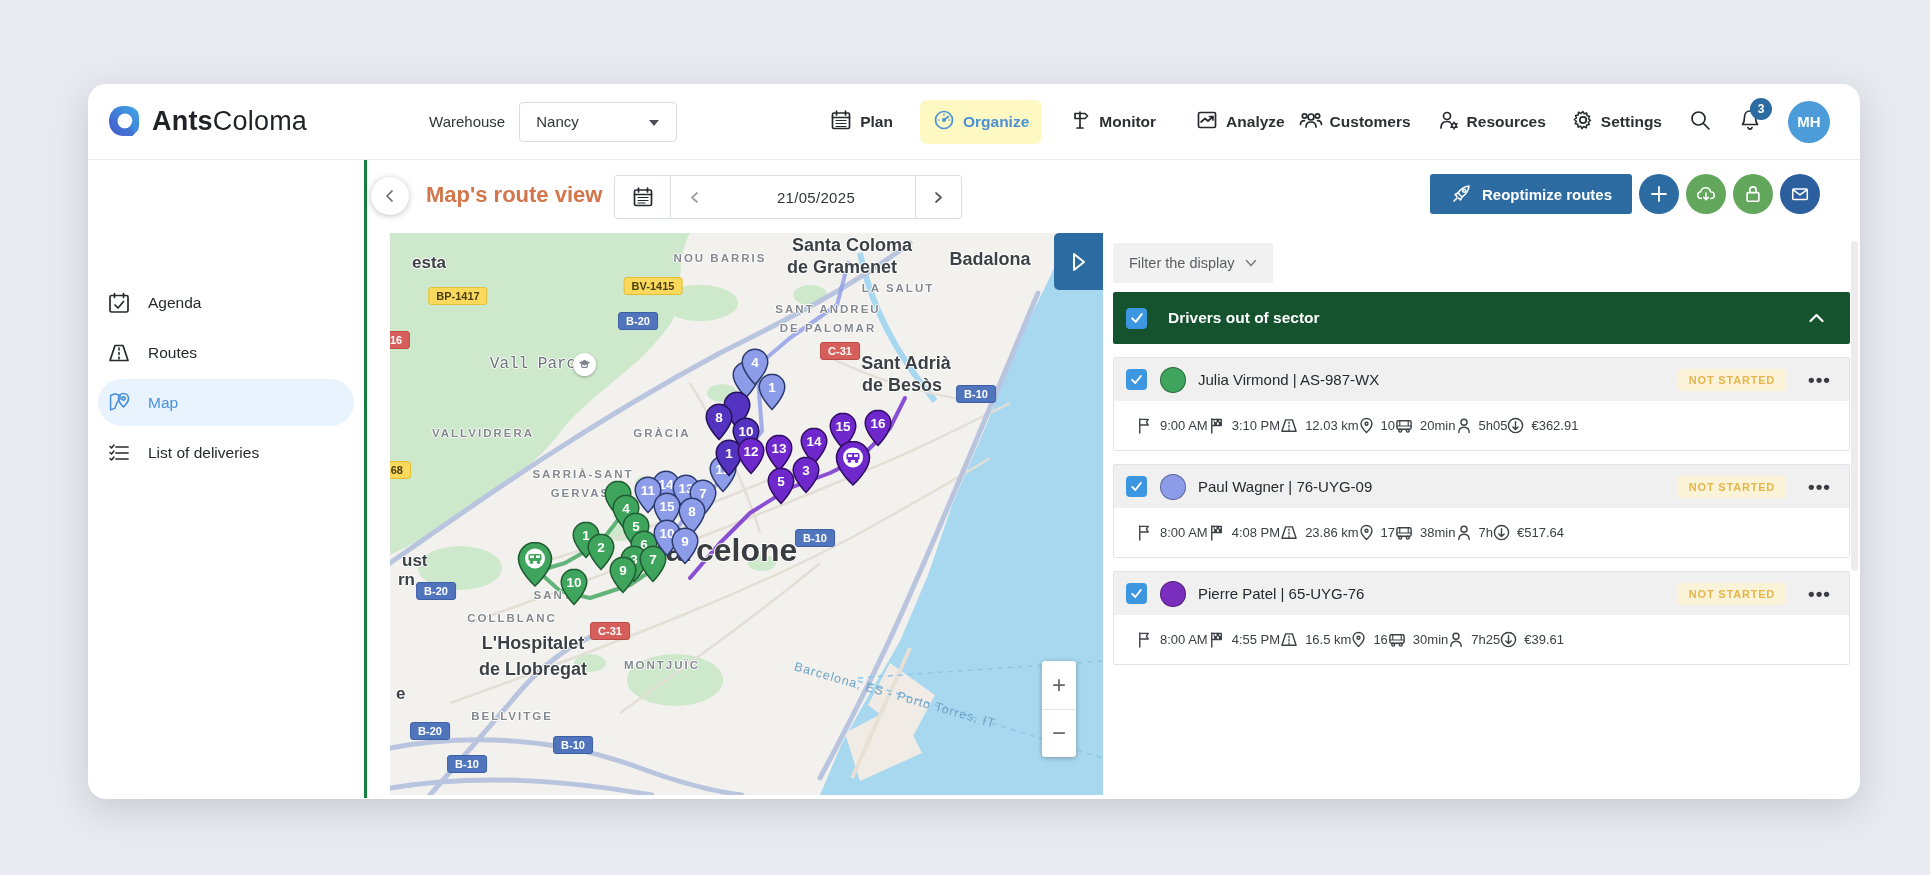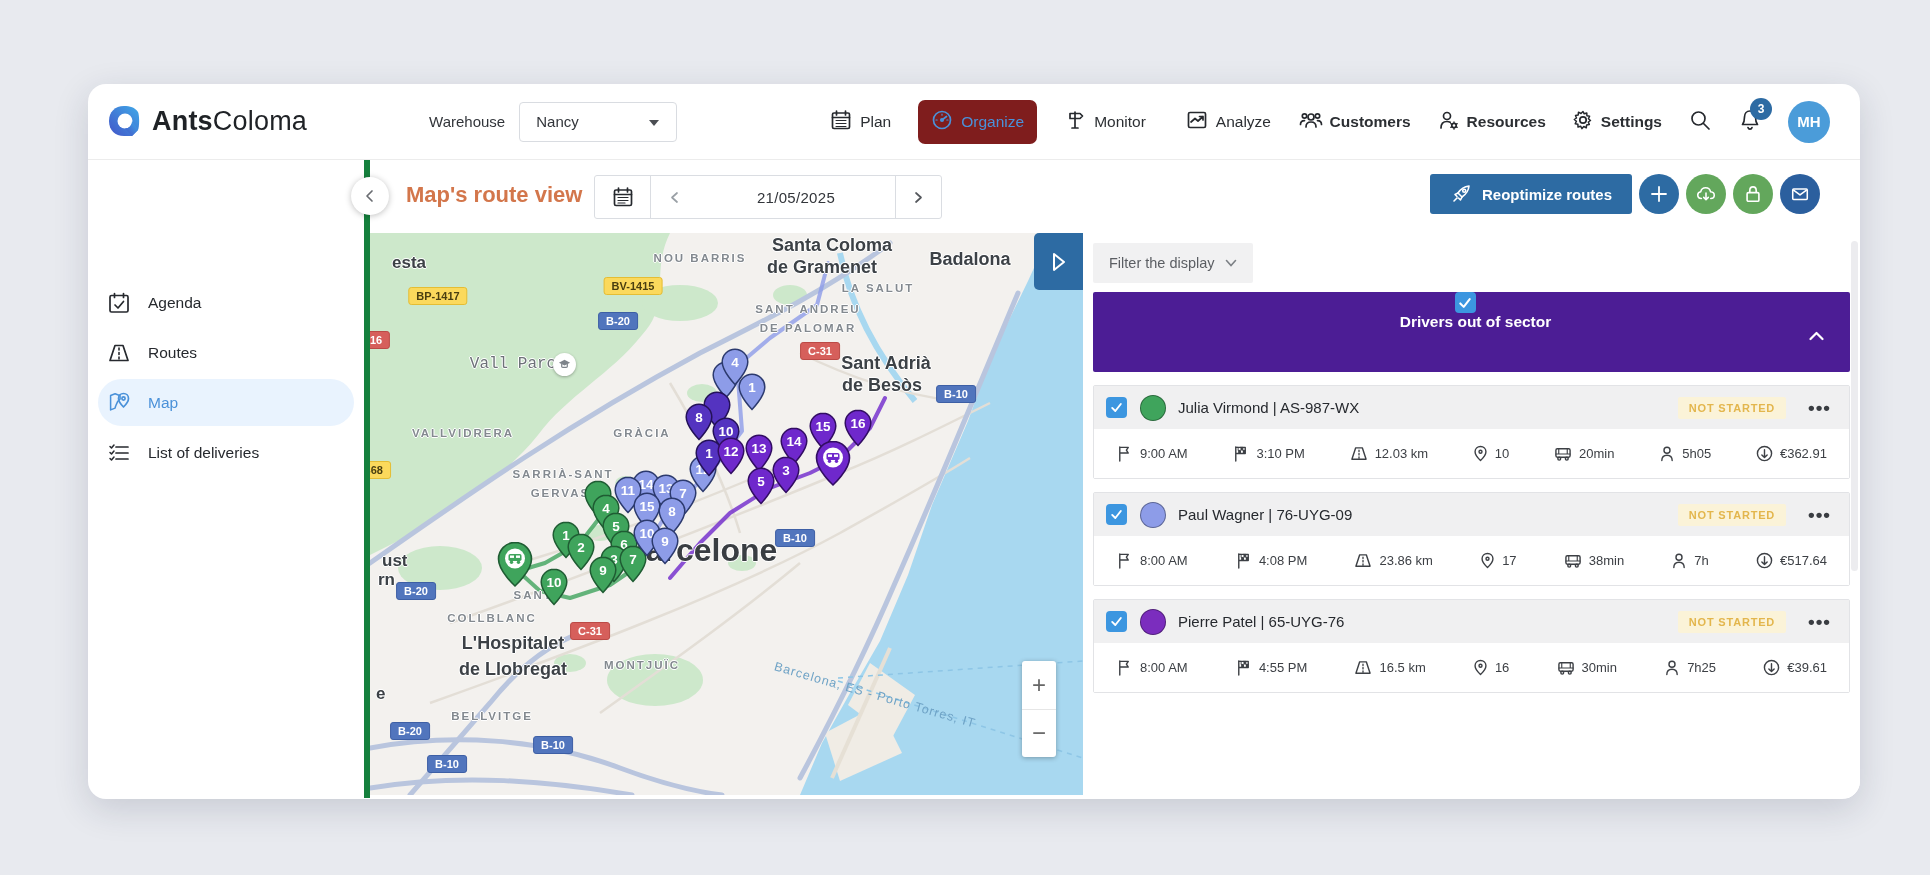--- a/index.html
+++ b/index.html
@@ -13,42 +13,42 @@
   .hdr { height:76px; display:flex; align-items:center; border-bottom:1px solid #ececec; padding:0 30px 0 17px; }
   .logo { display:flex; align-items:center; gap:9px; cursor:pointer; }
   .logo-text { font-size:27px; color:#1f2226; letter-spacing:.2px; }
   .logo-text b { font-weight:800; }
   .logo-text span.lt { font-weight:300; }
   .wh-label { margin-left:122px; font-size:15px; color:#32353a; }
   .wh-select { margin-left:14px; width:158px; height:40px; border:1px solid #d9dce1; border-radius:4px;
                display:flex; align-items:center; justify-content:space-between; padding:0 16px; cursor:pointer; }
   .wh-select .val { font-size:15px; color:#32353a; }
   .nav { display:flex; align-items:center; gap:14px; margin-left:140px; }
-  .nav-item { display:flex; align-items:center; gap:8px; font-size:15.5px; font-weight:400; color:#2c2f33;
+  .nav-item { display:flex; align-items:center; gap:8px; font-size:15.5px; font-weight:700; color:#2c2f33;
               padding:9px 13px; border-radius:7px; cursor:pointer; white-space:nowrap; }
-  .nav-item.active { background:#7f1d1d; color:#4a91d9; }
+  .nav-item.active { background:#fef9c3; color:#4a91d9; }
   .nav-item.active svg { stroke:#4a91d9; }
   .hdr-right { margin-left:auto; display:flex; align-items:center; gap:26px;text-align:right; }
   .hdr-link { display:flex; align-items:center; gap:7px; font-size:15.5px; font-weight:600; color:#2c2f33; cursor:pointer; white-space:nowrap; }
   .icon-btn { cursor:pointer; display:flex; align-items:center; }
   .bell-wrap { position:relative; cursor:pointer; }
   .badge { position:absolute; top:-10px; right:-10px; width:22px; height:22px; border-radius:50%;
            background:#2d6ba3; color:#fff; font-size:12px; font-weight:700; display:flex; align-items:center; justify-content:center; }
   .avatar { width:42px; height:42px; border-radius:50%; background:#4b9cd9; color:#fff; font-size:15px; font-weight:700;
             display:flex; align-items:center; justify-content:center; cursor:pointer; }
   svg.ic { stroke:#26292e; fill:none; stroke-width:1.7; stroke-linecap:round; stroke-linejoin:round; }
 
   
   .bd { display:flex; height:638px; }
   .sidebar { width:276px; padding-top:116px; }
   .side-item { display:flex; align-items:center; gap:17px; height:47px; margin:3px 10px; padding:0 10px 0 9px;
                border-radius:24px; font-size:15.5px; color:#26292e; cursor:pointer; }
   .side-item.active { background:#e9f3fe; color:#4a91d9; }
   .side-item.active svg { stroke:#4a91d9; }
-  .main { flex:1; border-left:6px solid #15803d; position:relative; }
+  .main { flex:1; border-left:3px solid #15803d; position:relative;padding-left:23px; }
 
   
   .toolbar { height:73px; position:relative; }
   .collapse-btn { position:absolute; left:-19px; top:17px; width:38px; height:38px; border-radius:50%;
                   background:#fff; box-shadow:0 1px 6px rgba(0,0,0,.25); display:flex; align-items:center; justify-content:center; cursor:pointer; z-index:5; }
   .tb-title { position:absolute; left:36px; top:22px; font-size:22px; font-weight:600; color:#d3764b; }
   .datepicker { position:absolute; left:224px; top:15px; width:348px; height:44px; border:1px solid #dadde2;
                 border-radius:3px; display:flex; align-items:stretch; background:#fff; }
   .dp-seg { display:flex; align-items:center; justify-content:center; cursor:pointer; }
   .dp-cal { width:56px; border-right:1px solid #dadde2; }
@@ -82,33 +82,33 @@
                 border-radius:5px 0 0 5px; display:flex; align-items:center; justify-content:center; cursor:pointer; z-index:40; }
   .zoomctl { position:absolute; right:27px; bottom:38px; width:34px; height:96px; background:#fff; border-radius:3px;
              box-shadow:0 1px 5px rgba(0,0,0,.3); display:flex; flex-direction:column; z-index:40; }
   .zoomctl div { flex:1; display:flex; align-items:center; justify-content:center; font-size:24px; color:#666; cursor:pointer; }
   .zoomctl .zin { border-bottom:1px solid #e6e6e6; }
 
   
   .panel { flex:1; background:#fff; padding:10px 10px 0 10px; position:relative; }
   .filter-btn { display:inline-flex; align-items:center; gap:10px; height:40px; padding:0 16px; background:#f1f1f2;
                 border-radius:2px; font-size:14.5px; color:#5b5e63; cursor:pointer; }
-  .group-hdr { margin-top:9px; height:80px; background:#4c1d95; border-radius:2px; display:flex; align-items:center;
-               padding:0 26px 0 13px;flex-direction:column; }
+  .group-hdr { margin-top:9px; height:52px; background:#14532d; border-radius:2px; display:flex; align-items:center;
+               padding:0 26px 0 13px; }
   .group-hdr .ttl { margin-left:21px; color:#fff; font-size:15.5px; font-weight:700; }
   .group-hdr .chev { margin-left:auto; cursor:pointer; display:flex; }
   .chk { width:21px; height:21px; border-radius:4px; background:#3c96e0; display:flex; align-items:center; justify-content:center; cursor:pointer; flex:none; }
   .dcard { margin-top:13px; border:1px solid #e2e3e6; border-radius:2px; }
   .dcard-h { height:43px; background:#f0f0f1; display:flex; align-items:center; padding:0 18px 0 12px; }
   .dcard-h .avatar-dot { width:26px; height:26px; border-radius:50%; margin-left:13px; flex:none; }
   .dcard-h .dname { margin-left:12px; font-size:15px; color:#26292e; }
   .status-badge { margin-left:auto; background:#fbf3d8; color:#e3b64d; font-size:11px; font-weight:700;
                   letter-spacing:.8px; padding:5px 11px; border-radius:2px; }
   .dots { margin-left:22px; font-size:19px; font-weight:700; color:#3a3d42; letter-spacing:1px; cursor:pointer; line-height:10px; }
-  .dcard-s { height:49px; background:#fff; display:flex; align-items:center; justify-content:space-between; padding:0 22px; }
+  .dcard-s { height:49px; background:#fff; display:flex; align-items:center; padding:0 22px; }
   .stat { display:flex; align-items:center; gap:7px; font-size:13px; color:#3d4045; }
   .stat svg { stroke:#3d4045; fill:none; stroke-width:1.5; stroke-linecap:round; stroke-linejoin:round; }
   .panel-scroll { position:absolute; right:2px; top:8px; width:7px; height:330px; background:#ececef; border-radius:4px; }
 </style>
 </head>
 <body>
 
 <div class="card">
 
   <div class="hdr">

